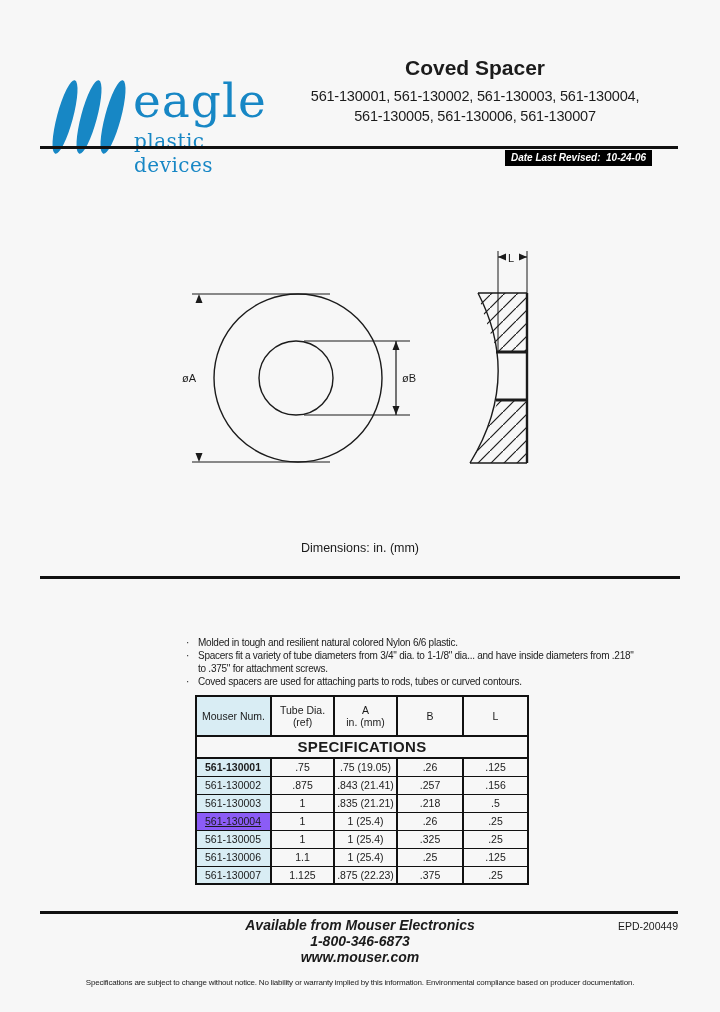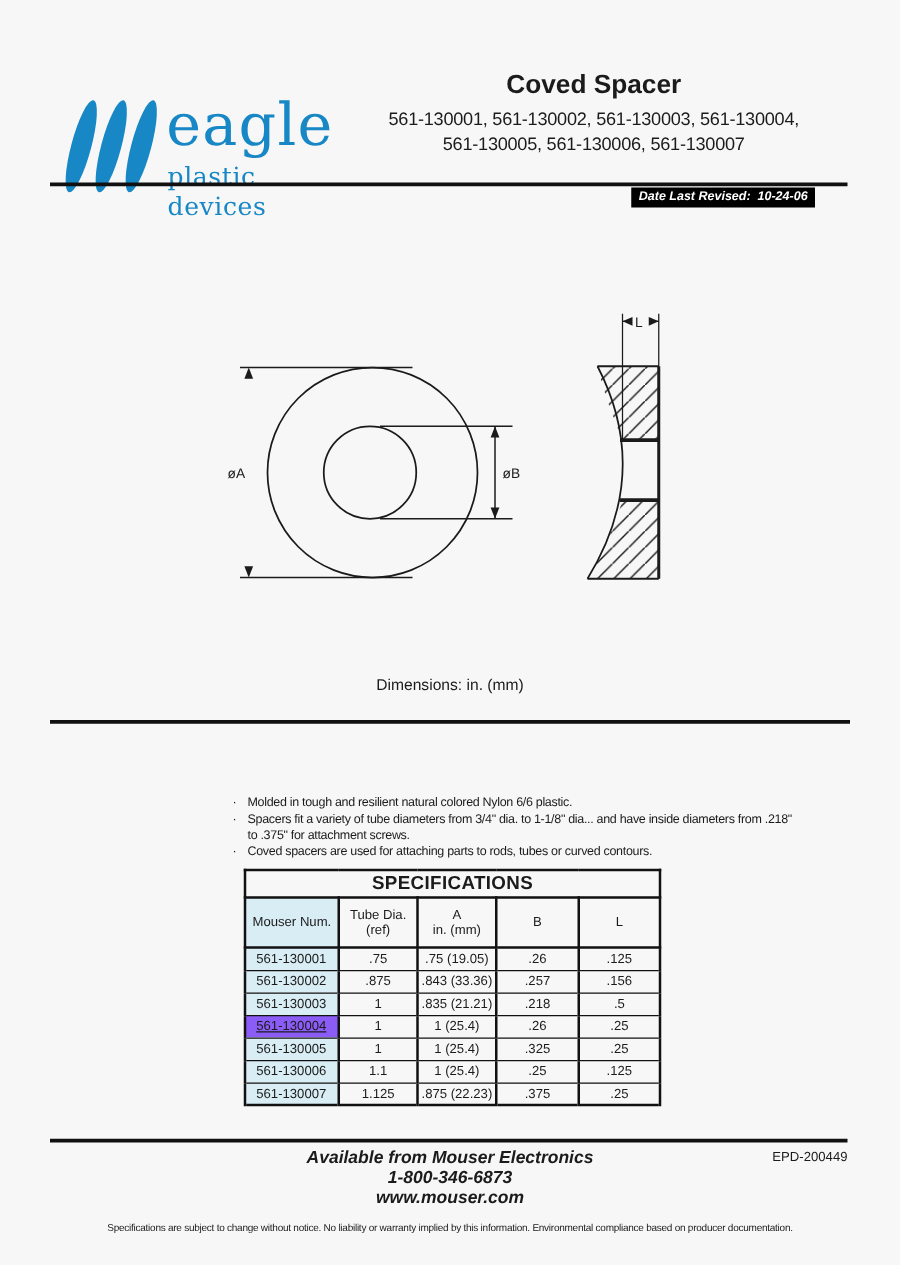--- a/index.html
+++ b/index.html
@@ -146,23 +146,20 @@
     <table>
       <colgroup>
         <col class="c0">
           <col class="c1">
           <col class="c2">
           <col class="c3">
           <col class="c4">
       </colgroup>
       <thead>
         <tr>
-          <th colspan="5" class="t-title">SPECIFICATIONS</th>
-        </tr>
-        <tr>
           <th class="part-head" style="background: rgb(217, 237, 244);">
             <div>Mouser Num.</div>
               <div></div>
           </th>
           <th>
             <div>Tube Dia.</div>
               <div>(ref)</div>
           </th>
           <th>
             <div>A</div>
@@ -170,33 +167,36 @@
           </th>
           <th>
             <div>B</div>
               <div></div>
           </th>
           <th>
             <div>L</div>
               <div></div>
           </th>
         </tr>
+        <tr>
+          <th colspan="5" class="t-title">SPECIFICATIONS</th>
+        </tr>
       </thead>
       <tbody>
           <tr>
-            <td class="part-col" style="background: rgb(217, 237, 244);">561-130001</td>
+            <td class="part-col" style="background: rgb(217, 237, 244); font-weight: bold;">561-130001</td>
             <td>.75</td>
             <td>.75 (19.05)</td>
             <td>.26</td>
             <td>.125</td>
           </tr>
           <tr>
             <td class="part-col" style="background: rgb(217, 237, 244);">561-130002</td>
             <td>.875</td>
-            <td>.843 (33.36)</td>
+            <td>.843 (21.41)</td>
             <td>.257</td>
             <td>.156</td>
           </tr>
           <tr>
             <td class="part-col" style="background: rgb(217, 237, 244);">561-130003</td>
             <td>1</td>
             <td>.835 (21.21)</td>
             <td>.218</td>
             <td>.5</td>
           </tr>

